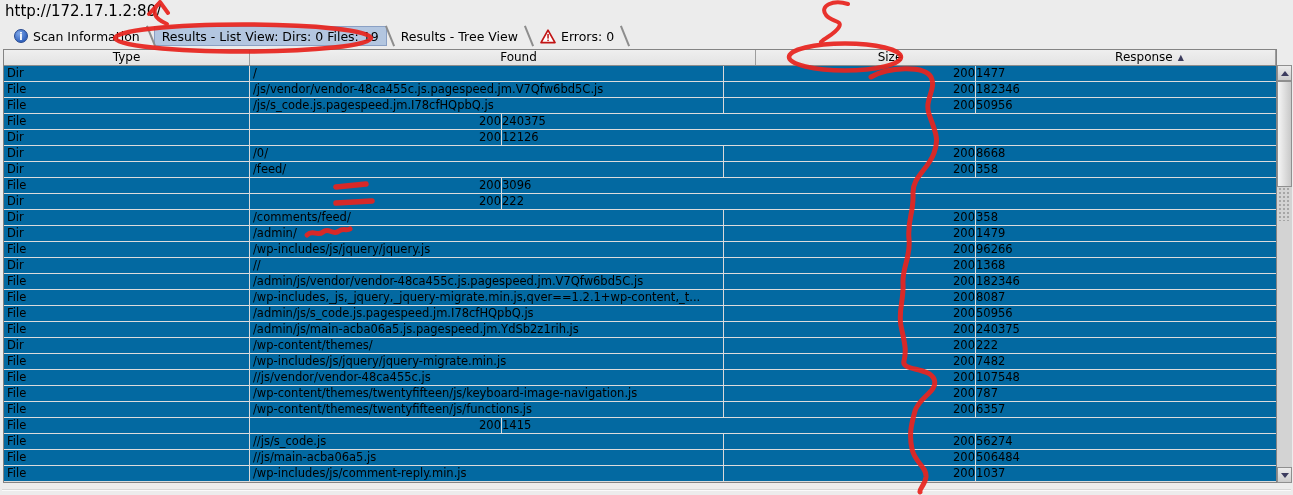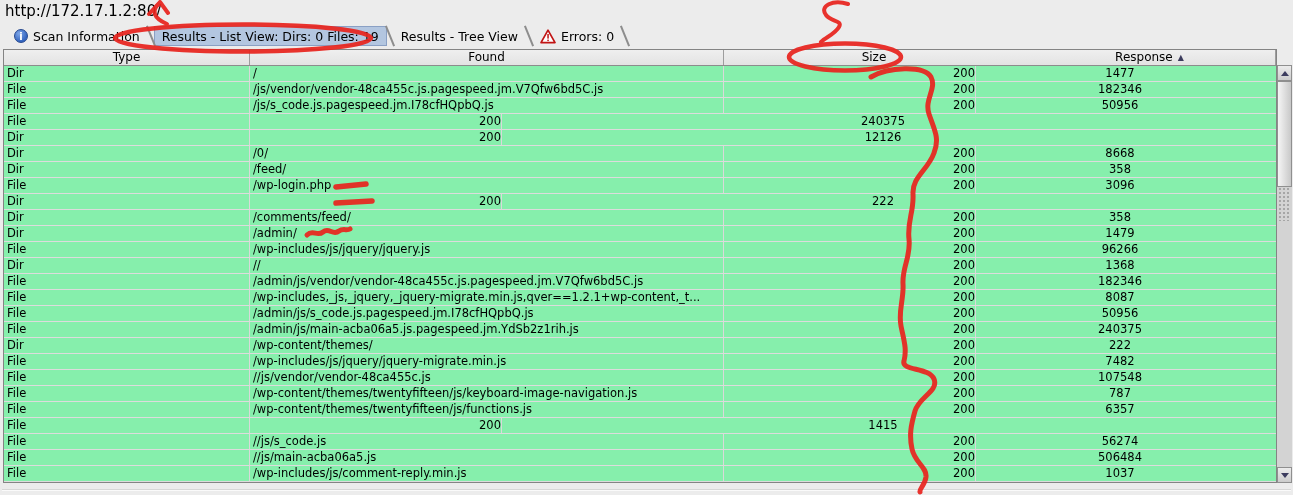--- a/index.html
+++ b/index.html
@@ -14,33 +14,33 @@
   .tab{display:flex;align-items:center;gap:5px;padding:0 8px;font-size:12.5px;white-space:nowrap;cursor:default;}
   .tab.selected{background:#b3c6e0;box-shadow:inset 0 0 0 1px #8aa0c4;}
   .tabsep{width:2px;height:22px;background:#8d8d8d;transform:rotate(-22deg);margin:0 2px;align-self:center;}
   .info-ic{width:14px;height:14px;border-radius:50%;background:radial-gradient(circle at 35% 30%,#7da6e8,#3465c0 70%);
     border:1px solid #24478f;color:#fff;font-size:10px;font-weight:bold;line-height:14px;text-align:center;box-sizing:border-box;}
   .warn-ic{display:inline-block;line-height:0;}
 
   
   .grid{position:absolute;left:3px;top:49px;width:1274px;height:434px;border:1px solid #848484;
     background:#fff;box-sizing:border-box;}
-  .thead{display:flex;height:16px;background:linear-gradient(#efefef,#e3e3e3);border-bottom:1px solid #8c8c8c;box-sizing:border-box;}
+  .thead{display:flex;height:16px;background:linear-gradient(#efefef,#e3e3e3);border-bottom:1px solid #8c8c8c;box-sizing:border-box;gap:32px;}
   .th{font-size:12px;line-height:15px;text-align:center;border-right:1px solid #9d9d9d;box-sizing:border-box;overflow:hidden;}
   .c-type{width:246px;}
   .c-found{width:474px;}
   .c-resp{width:252px;}
   .c-size{flex:1;border-right:none !important;}
   .sort{font-size:8px;color:#3b3b5c;margin-left:5px;vertical-align:1px;}
-  .tr{display:flex;height:16px;border-bottom:1px solid #dcdcdc;box-sizing:border-box;background:#86efac;}
+  .tr{display:flex;height:16px;border-bottom:1px solid #dcdcdc;box-sizing:border-box;background:#0369a1;}
   .td{font-size:11.5px;line-height:15px;white-space:nowrap;overflow:hidden;border-right:1px solid #d9d9d9;box-sizing:border-box;}
   .td.c-type{padding-left:3px;}
   .td.c-found{padding-left:3px;}
   .td.c-resp{text-align:right;}
-  .td.c-size{text-align:center;padding-right:12px;}
+  .td.c-size{text-align:left;padding-right:12px;}
 
   
   .vscroll{position:absolute;left:1277px;top:65px;width:15px;height:418px;background:#d3d3d3;}
   .sbtn{position:absolute;left:0;width:15px;height:16px;background:linear-gradient(#ececec,#cccccc);
     border:1px solid #8f8f8f;box-sizing:border-box;display:flex;align-items:center;justify-content:center;}
   .sbtn.up{top:0;} .sbtn.down{bottom:0;}
   .tri-up{width:0;height:0;border-left:4px solid transparent;border-right:4px solid transparent;border-bottom:5px solid #3c3c5e;}
   .tri-down{width:0;height:0;border-left:4px solid transparent;border-right:4px solid transparent;border-top:5px solid #3c3c5e;}
   .strack{position:absolute;top:16px;bottom:16px;left:0;right:0;background:#d3d3d3;}
   .hatch{position:absolute;top:106px;height:34px;left:1px;right:1px;
@@ -130,21 +130,20 @@
           <div class="td c-size">8668</div>
         </div>
         <div class="tr">
           <div class="td c-type">Dir</div>
           <div class="td c-found">/feed/</div>
           <div class="td c-resp">200</div>
           <div class="td c-size">358</div>
         </div>
         <div class="tr">
           <div class="td c-type">File</div>
-          <div class="td c-found">/wp-login.php</div>
           <div class="td c-resp">200</div>
           <div class="td c-size">3096</div>
         </div>
         <div class="tr">
           <div class="td c-type">Dir</div>
           <div class="td c-resp">200</div>
           <div class="td c-size">222</div>
         </div>
         <div class="tr">
           <div class="td c-type">Dir</div>

